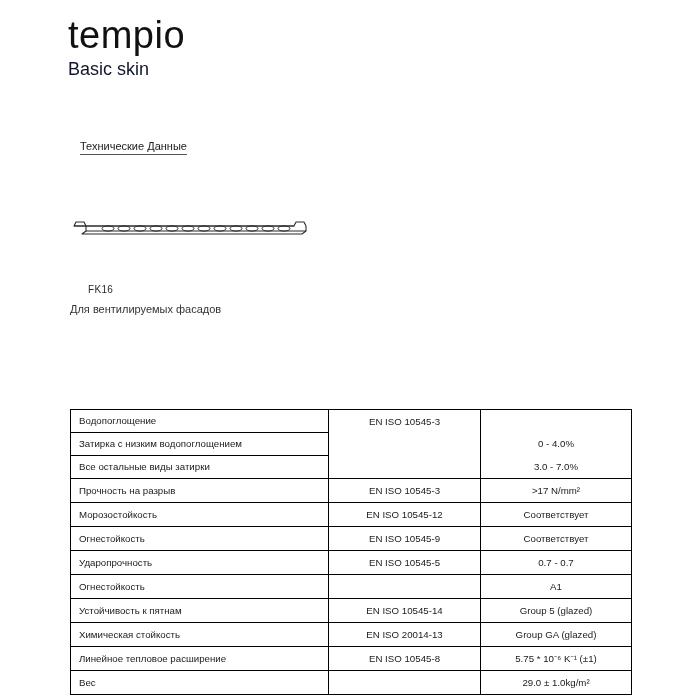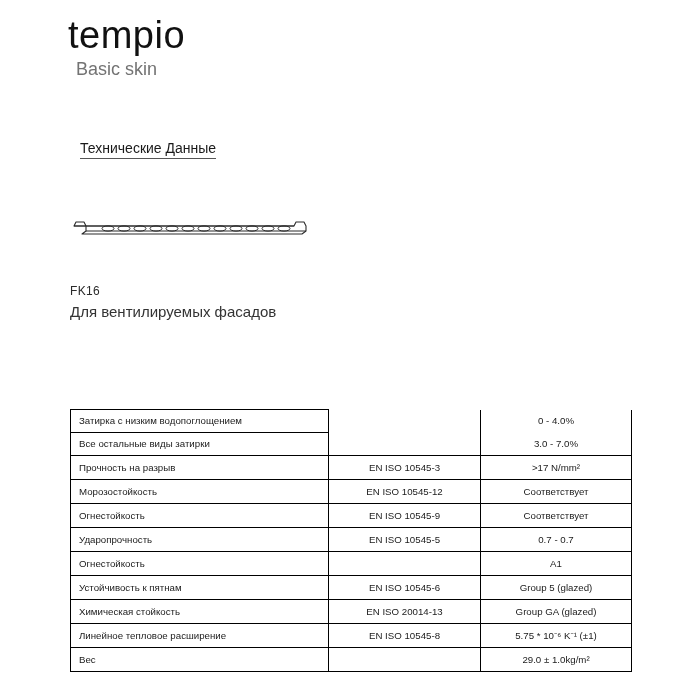--- a/index.html
+++ b/index.html
@@ -31,61 +31,61 @@
     font-size: 38px;
     letter-spacing: 0.5px;
     color: #111111;
     white-space: nowrap;
   }
   .brand .b-light { font-weight: 300; }
   .brand .b-bold { font-weight: 400; }
 
   .subtitle {
     position: absolute;
-    left: 76px;
+    left: 68px;
     top: 59px;
     font-size: 18px;
     font-weight: 400;
-    color: #737373;
+    color: #0f172a;
   }
 
   
   .section-heading {
     position: absolute;
     left: 80px;
     top: 140px;
-    font-size: 14px;
+    font-size: 11px;
     color: #1a1a1a;
     border-bottom: 1px solid #555;
     padding-bottom: 2px;
   }
 
   
   .profile-wrap {
     position: absolute;
     left: 70px;
     top: 212px;
     width: 250px;
     height: 32px;
   }
 
   
   .code-label {
     position: absolute;
-    left: 70px;
+    left: 88px;
     top: 284px;
-    font-size: 12px;
+    font-size: 10px;
     color: #2a2a2a;
     letter-spacing: 0.3px;
   }
   .code-caption {
     position: absolute;
     left: 70px;
     top: 303px;
-    font-size: 15px;
+    font-size: 11px;
     color: #333333;
   }
 
   
   .spec-table {
     position: absolute;
     left: 70px;
     top: 409px;
     width: 561px;
     border-collapse: collapse;
@@ -152,20 +152,25 @@
   <div class="code-caption">Для вентилируемых фасадов</div>
 
   <table class="spec-table">
     <colgroup>
       <col class="col-prop">
       <col class="col-std">
       <col class="col-val">
     </colgroup>
     <tbody>
       <tr class="multi-row">
+        <td class="cell-left">Водопоглощение</td>
+        <td class="cell-center no-border-bottom" rowspan="1">EN ISO 10545-3</td>
+        <td class="no-border-bottom val-left"></td>
+      </tr>
+      <tr class="multi-row">
         <td class="cell-left">Затирка с низким водопоглощением</td>
         <td class="cell-center no-border-top no-border-bottom"></td>
         <td class="no-border-top no-border-bottom val-left">0 - 4.0%</td>
       </tr>
       <tr class="multi-row">
         <td class="cell-left">Все остальные виды затирки</td>
         <td class="cell-center no-border-top"></td>
         <td class="no-border-top val-left">3.0 - 7.0%</td>
       </tr>
       <tr>
@@ -188,21 +193,21 @@
         <td class="cell-center">EN ISO 10545-5</td>
         <td class="val-left">0.7 - 0.7</td>
       </tr>
       <tr>
         <td class="cell-left">Огнестойкость</td>
         <td class="cell-center"></td>
         <td class="cell-center">A1</td>
       </tr>
       <tr>
         <td class="cell-left">Устойчивость к пятнам</td>
-        <td class="cell-center">EN ISO 10545-6</td>
+        <td class="cell-center">EN ISO 10545-14</td>
         <td class="cell-center">Group 5 (glazed)</td>
       </tr>
       <tr>
         <td class="cell-left">Химическая стойкость</td>
         <td class="cell-center">EN ISO 20014-13</td>
         <td class="cell-center">Group GA (glazed)</td>
       </tr>
       <tr>
         <td class="cell-left">Линейное тепловое расширение</td>
         <td class="cell-center">EN ISO 10545-8</td>

